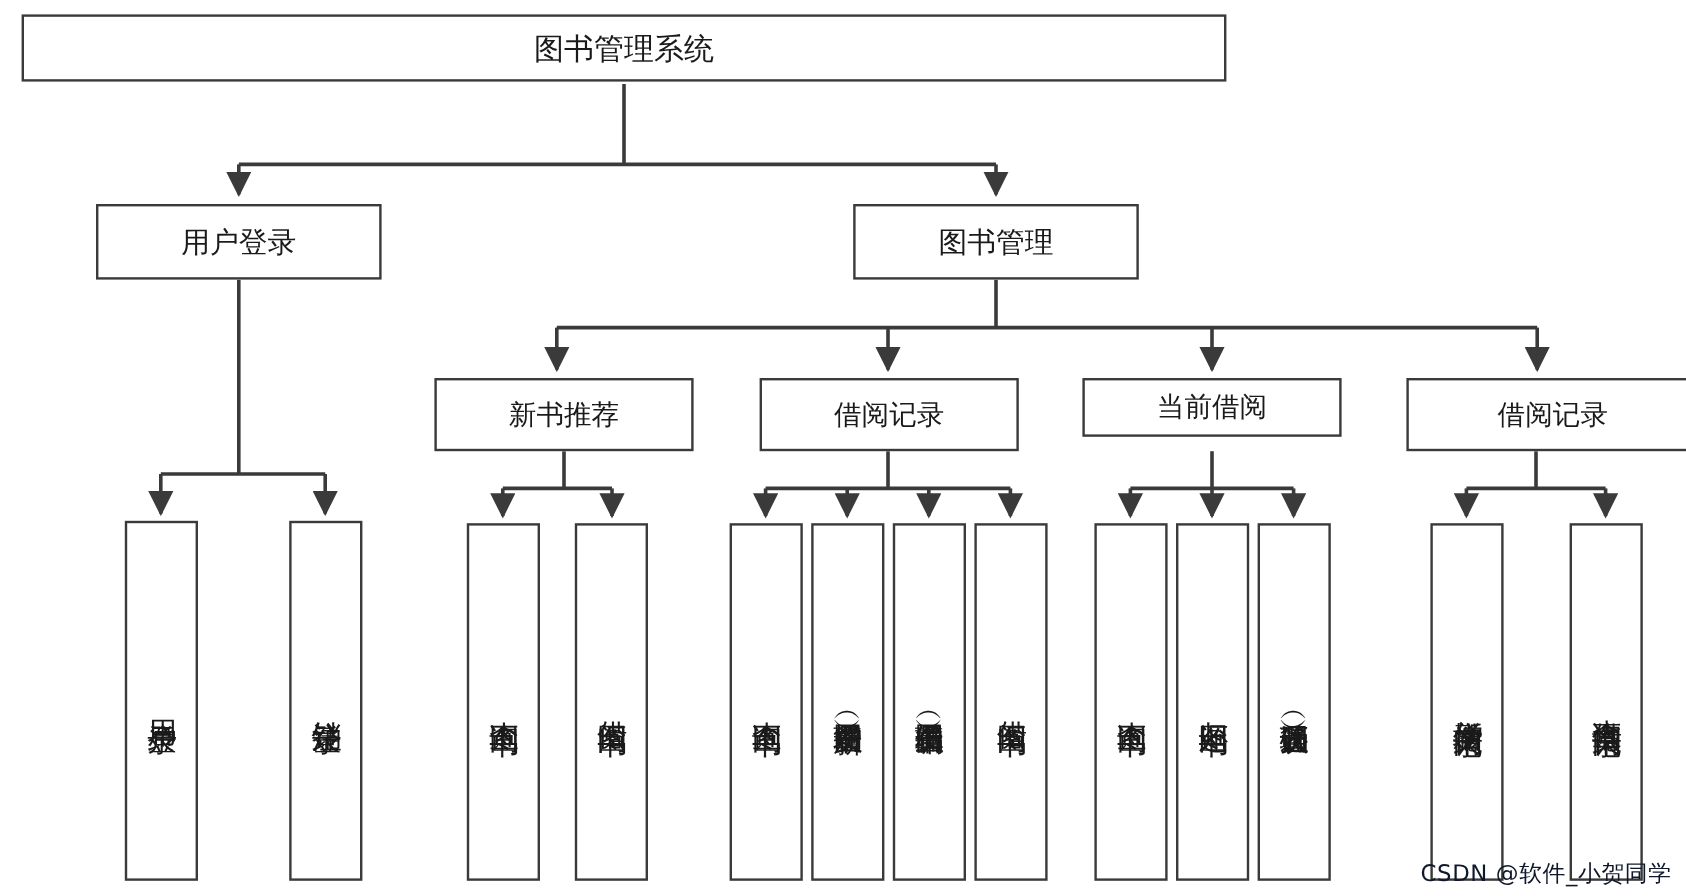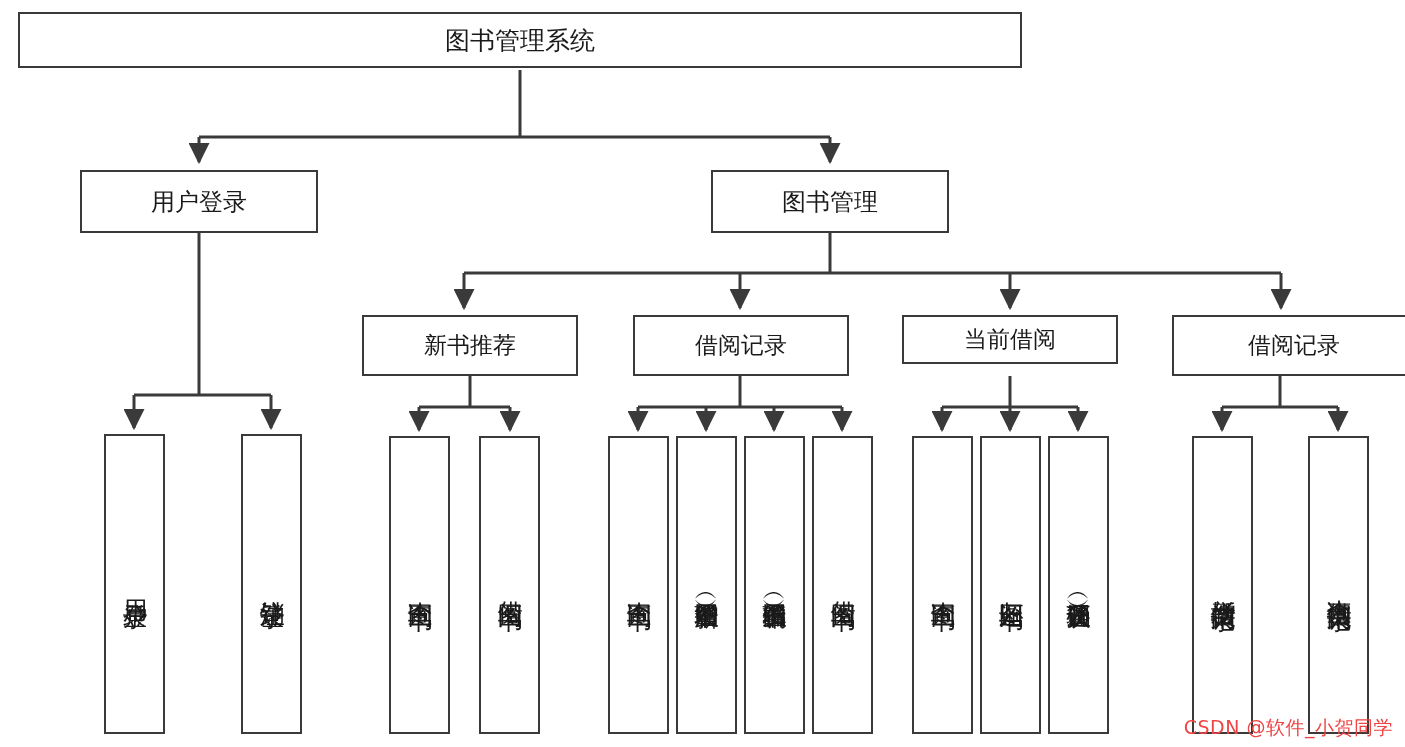--- a/index.html
+++ b/index.html
@@ -62,21 +62,21 @@
   .vtext.tight {
     font-size: 24px;
     line-height: 1.0;
     letter-spacing: 0px;
   }
   .watermark {
     position: absolute;
     right: 12px;
     bottom: 6px;
     font-size: 19px;
-    color: #ef4444;
+    color: #0f172a;
     letter-spacing: 0.5px;
     white-space: nowrap;
     pointer-events: none;
   }
 </style>
 </head>
 <body>
 
 <div id="diagram">
 

